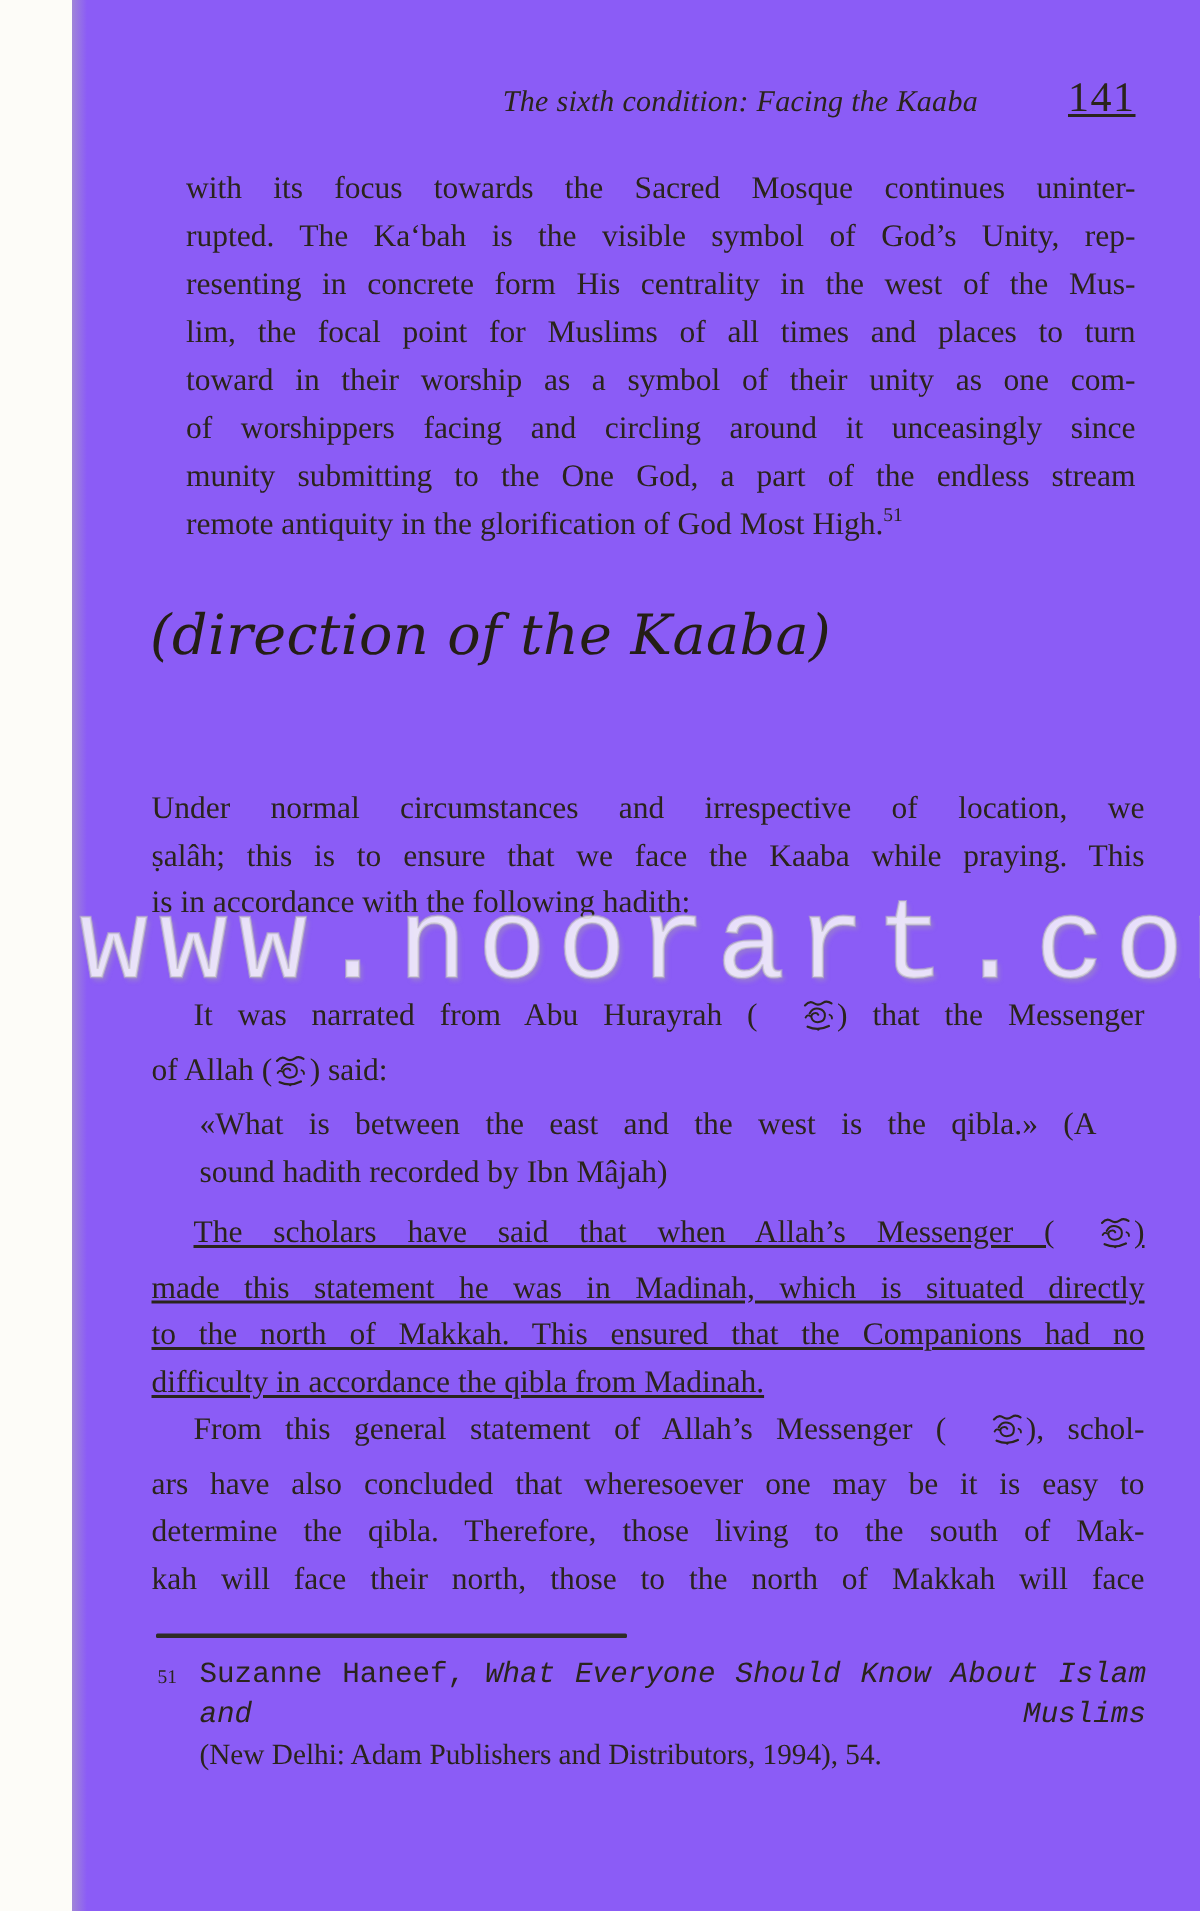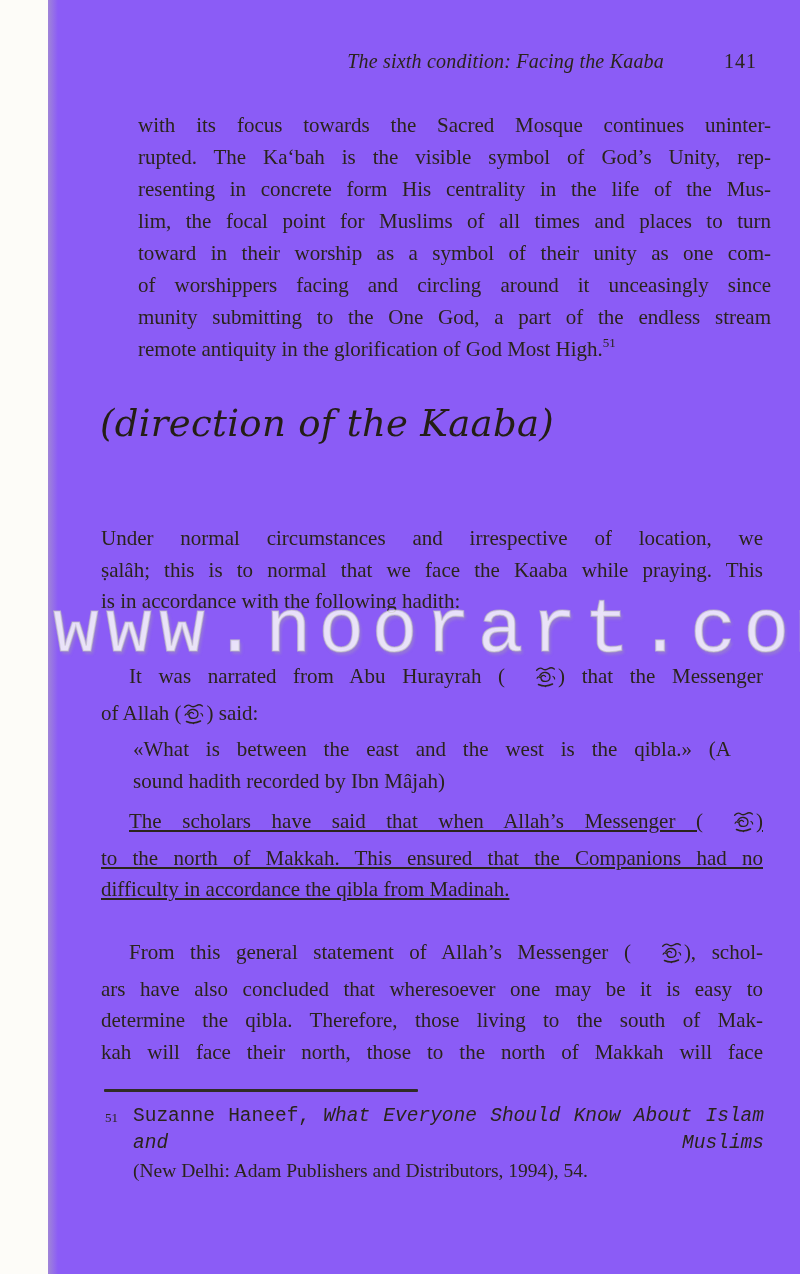--- a/index.html
+++ b/index.html
@@ -18,28 +18,28 @@
     background:linear-gradient(to right, rgba(185,183,178,0.45), rgba(185,183,178,0));}
   .edge-right{position:absolute;right:0;top:0;width:7px;height:100%;
     background:linear-gradient(to left, rgba(195,193,188,0.38), rgba(195,193,188,0));}
 
   .running-header{
     position:absolute;top:50px;left:53px;width:656px;
     display:flex;justify-content:flex-end;align-items:baseline;gap:60px;
     font-size:20px;
   }
   .running-header .title{font-style:italic;letter-spacing:0.2px;}
-  .running-header .pgnum{font-size:20px;letter-spacing:1px;}
+  .running-header .pgnum{font-size:28px;letter-spacing:1px;text-decoration:underline;}
 
   .block{position:absolute;font-size:21px;line-height:31.5px;}
   .tline{min-height:31.5px;}
   .justify{text-align:justify;text-align-last:justify;}
   .indent{text-indent:28px;}
 
-  .extract{top:109px;left:90px;width:633px;line-height:32px;}
+  .extract{top:109px;left:76px;width:633px;line-height:32px;}
   .extract .tline{min-height:32px;}
   .bodypara{left:53px;width:662px;}
   .p-under{top:523px;}
   .p-narrated{top:661px;}
   .quote{top:734px;left:85px;width:598px;}
   .p-scholars{top:806px;text-decoration:underline;}
   .p-from{top:937px;}
 
   .section-heading{
     position:absolute;top:398px;left:52px;width:640px;
@@ -79,35 +79,35 @@
   <div class="edge-right"></div>
 
   <div class="running-header">
     <span class="title">The sixth condition: Facing the Kaaba</span>
     <span class="pgnum">141</span>
   </div>
 
   <div class="block extract">
       <div class="tline justify"><span>with its focus towards the Sacred Mosque continues uninter-</span></div>
       <div class="tline justify"><span>rupted. The Ka‘bah is the visible symbol of God’s Unity, rep-</span></div>
-      <div class="tline justify"><span>resenting in concrete form His centrality in the life of the Mus-</span></div>
+      <div class="tline justify"><span>resenting in concrete form His centrality in the west of the Mus-</span></div>
       <div class="tline justify"><span>lim, the focal point for Muslims of all times and places to turn</span></div>
       <div class="tline justify"><span>toward in their worship as a symbol of their unity as one com-</span></div>
       <div class="tline justify"><span>of worshippers facing and circling around it unceasingly since</span></div>
       <div class="tline justify"><span>munity submitting to the One God, a part of the endless stream</span></div>
       <div class="tline"><span>remote antiquity in the glorification of God Most High.</span><sup class="fnref">51</sup></div>
     </div>
 
   <div class="section-heading">
     <div>(direction of the Kaaba)</div>
   </div>
 
   <div class="block bodypara p-under">
       <div class="tline justify"><span>Under normal circumstances and irrespective of location, we</span></div>
-      <div class="tline justify"><span>ṣalâh; this is to normal that we face the Kaaba while praying. This</span></div>
+      <div class="tline justify"><span>ṣalâh; this is to ensure that we face the Kaaba while praying. This</span></div>
       <div class="tline"><span>is in accordance with the following hadith:</span></div>
     </div>
   <div class="block bodypara p-narrated">
       <div class="tline justify indent"><span>It was narrated from Abu Hurayrah (</span><span class="sym" title="radiyallahu-anhu-calligraphy"><svg viewBox="0 0 26 26" fill="none" stroke="currentColor" stroke-linecap="round" xmlns="http://www.w3.org/2000/svg">
     <path d="M3 6 q3.5 -4 7 -1.5 q3 2 6.5 -0.5 q3 -2 6.5 0.5" stroke-width="1.6"></path>
     <path d="M6.5 12 q2.5 -4.5 7 -3.5 q4.5 1 4.5 5 q0 4.5 -4.5 5 q-4.5 0.5 -5.5 -3 q-0.8 -2.5 1.5 -3.5 q2.5 -1 3.5 1" stroke-width="1.5"></path>
     <path d="M3.5 15 q1.5 -2.5 3.5 -1" stroke-width="1.4"></path>
     <path d="M21.5 13 q2 0.8 1.8 2.8" stroke-width="1.4"></path>
     <path d="M5 22 q8 3.5 16 -0.5" stroke-width="1.7"></path>
     <circle cx="13" cy="24.2" r="0.9" fill="currentColor" stroke="none"></circle>
@@ -127,20 +127,21 @@
     </div>
   <div class="block bodypara p-scholars">
       <div class="tline justify indent"><span>The scholars have said that when Allah’s Messenger (</span><span class="sym" title="sallallahu-alayhi-wa-sallam-calligraphy"><svg viewBox="0 0 26 26" fill="none" stroke="currentColor" stroke-linecap="round" xmlns="http://www.w3.org/2000/svg">
     <path d="M3 6 q3.5 -4 7 -1.5 q3 2 6.5 -0.5 q3 -2 6.5 0.5" stroke-width="1.6"></path>
     <path d="M6.5 12 q2.5 -4.5 7 -3.5 q4.5 1 4.5 5 q0 4.5 -4.5 5 q-4.5 0.5 -5.5 -3 q-0.8 -2.5 1.5 -3.5 q2.5 -1 3.5 1" stroke-width="1.5"></path>
     <path d="M3.5 15 q1.5 -2.5 3.5 -1" stroke-width="1.4"></path>
     <path d="M21.5 13 q2 0.8 1.8 2.8" stroke-width="1.4"></path>
     <path d="M5 22 q8 3.5 16 -0.5" stroke-width="1.7"></path>
     <circle cx="13" cy="24.2" r="0.9" fill="currentColor" stroke="none"></circle>
   </svg></span><span>)</span></div>
+      <div class="tline justify"><span>made this statement he was in Madinah, which is situated directly</span></div>
       <div class="tline justify"><span>to the north of Makkah. This ensured that the Companions had no</span></div>
       <div class="tline"><span>difficulty in accordance the qibla from Madinah.</span></div>
     </div>
   <div class="block bodypara p-from">
       <div class="tline justify indent"><span>From this general statement of Allah’s Messenger (</span><span class="sym" title="sallallahu-alayhi-wa-sallam-calligraphy"><svg viewBox="0 0 26 26" fill="none" stroke="currentColor" stroke-linecap="round" xmlns="http://www.w3.org/2000/svg">
     <path d="M3 6 q3.5 -4 7 -1.5 q3 2 6.5 -0.5 q3 -2 6.5 0.5" stroke-width="1.6"></path>
     <path d="M6.5 12 q2.5 -4.5 7 -3.5 q4.5 1 4.5 5 q0 4.5 -4.5 5 q-4.5 0.5 -5.5 -3 q-0.8 -2.5 1.5 -3.5 q2.5 -1 3.5 1" stroke-width="1.5"></path>
     <path d="M3.5 15 q1.5 -2.5 3.5 -1" stroke-width="1.4"></path>
     <path d="M21.5 13 q2 0.8 1.8 2.8" stroke-width="1.4"></path>
     <path d="M5 22 q8 3.5 16 -0.5" stroke-width="1.7"></path>

